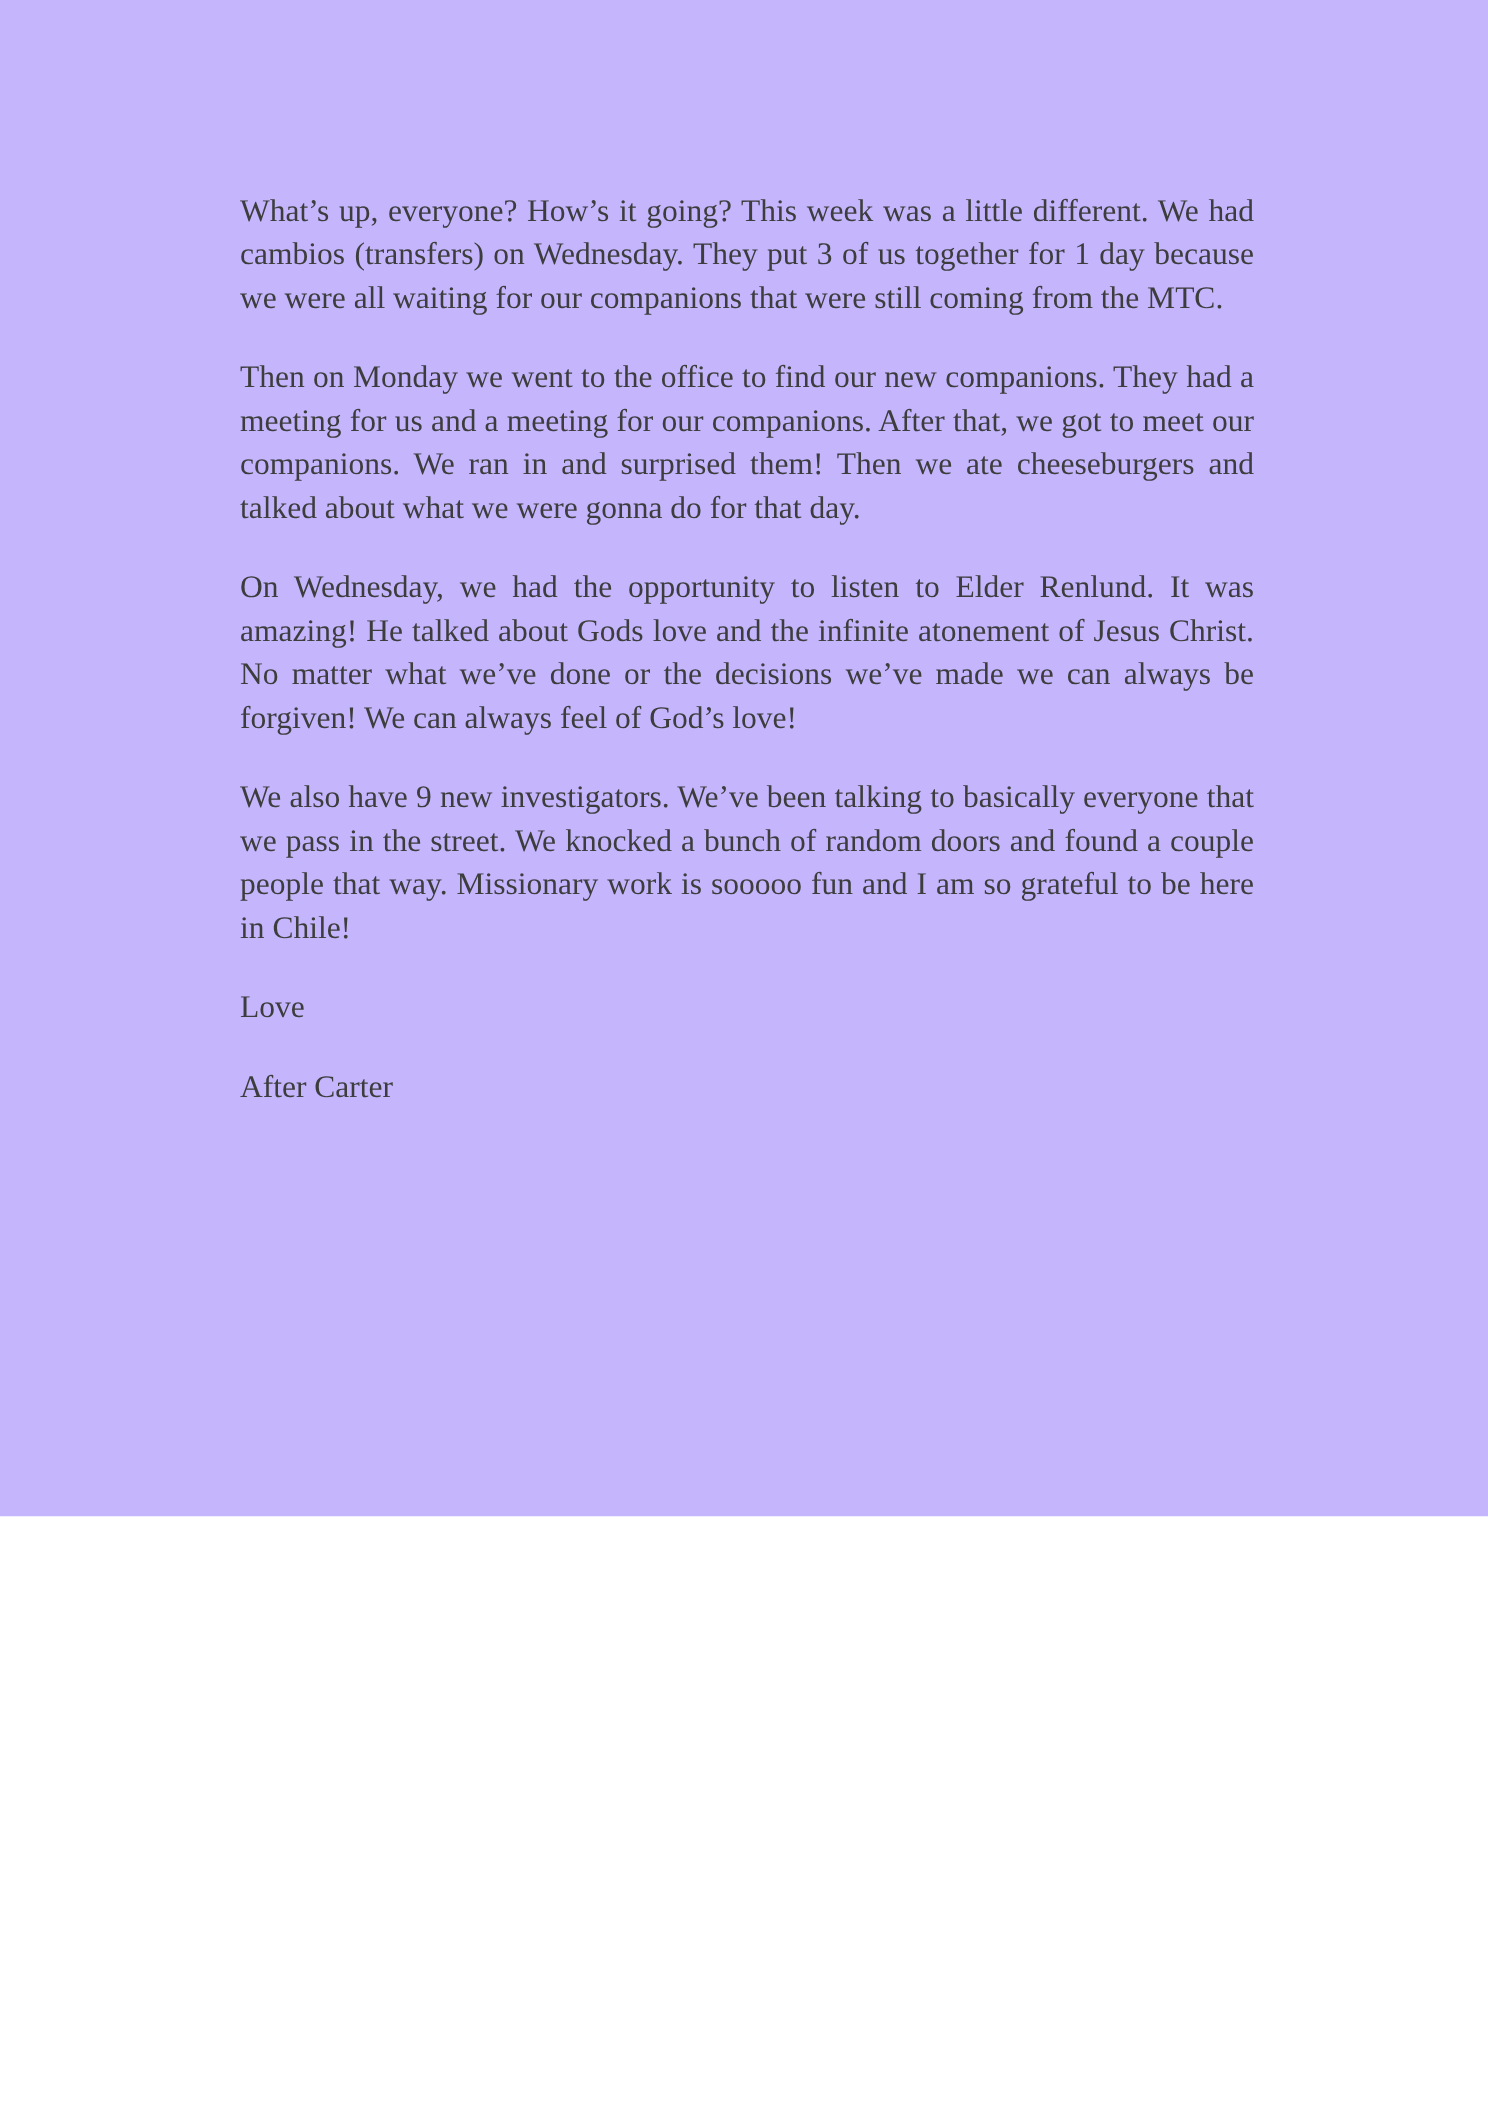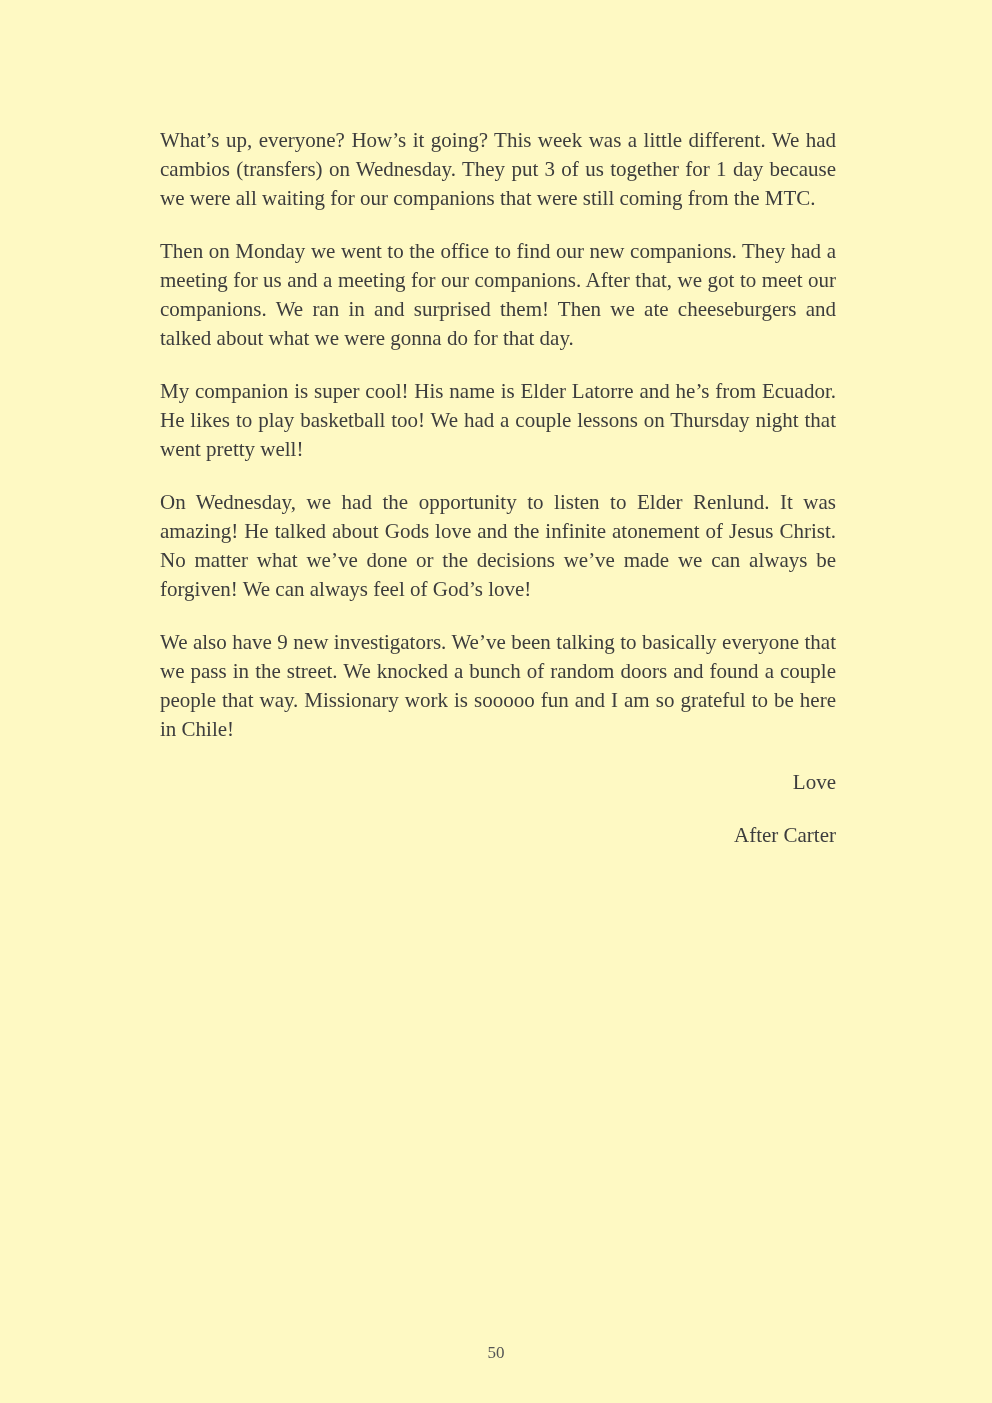--- a/index.html
+++ b/index.html
@@ -4,58 +4,57 @@
 <style>
   * { margin: 0; padding: 0; box-sizing: border-box; }
   html, body {
     width: 992px;
     background: #ffffff;
     font-family: "Liberation Serif", "DejaVu Serif", serif;
   }
   .page {
     position: relative;
     width: 992px;
-    height: 1403px;
-    background: #fef9c3;
+    height: 1011px;
+    background: #c4b5fd;
     overflow: hidden;
   }
   .content {
     position: absolute;
     left: 160px;
     top: 126px;
     width: 676px;
     color: #3d3d3d;
     font-size: 21px;
     line-height: 29px;
   }
   .content p.body-para {
     text-align: justify;
     margin-bottom: 24px;
   }
   .content p.closing-line {
-    text-align: right;
+    text-align: left;
     margin-bottom: 24px;
   }
   .page-number {
     position: absolute;
     left: 0;
     right: 0;
     top: 1343px;
     text-align: center;
     font-size: 17px;
     color: #555555;
   }
 </style>
 </head>
 <body>
 
 <div class="page">
   <div class="content">
     <p class="body-para">What’s up, everyone? How’s it going? This week was a little different. We had cambios (transfers) on Wednesday. They put 3 of us together for 1 day because we were all waiting for our companions that were still coming from the MTC.</p>
     <p class="body-para">Then on Monday we went to the office to find our new companions. They had a meeting for us and a meeting for our companions. After that, we got to meet our companions. We ran in and surprised them! Then we ate cheeseburgers and talked about what we were gonna do for that day.</p>
-    <p class="body-para">My companion is super cool! His name is Elder Latorre and he’s from Ecuador. He likes to play basketball too! We had a couple lessons on Thursday night that went pretty well!</p>
     <p class="body-para">On Wednesday, we had the opportunity to listen to Elder Renlund. It was amazing! He talked about Gods love and the infinite atonement of Jesus Christ. No matter what we’ve done or the decisions we’ve made we can always be forgiven! We can always feel of God’s love!</p>
     <p class="body-para">We also have 9 new investigators. We’ve been talking to basically everyone that we pass in the street. We knocked a bunch of random doors and found a couple people that way. Missionary work is sooooo fun and I am so grateful to be here in Chile!</p>
     <p class="closing-line">Love</p>
     <p class="closing-line">After Carter</p>
   </div>
   <div class="page-number">50</div>
 </div>
 
 </body></html>

